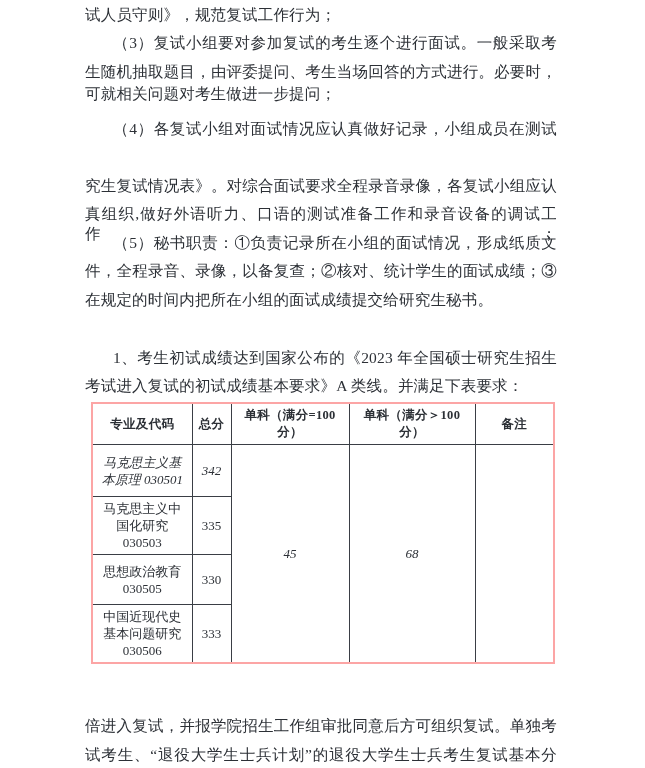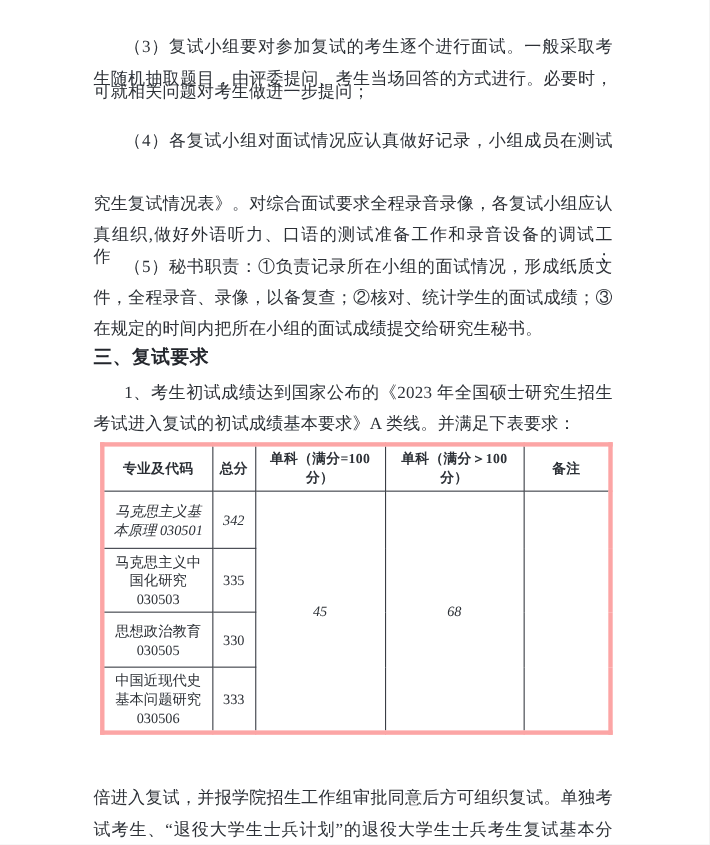--- a/index.html
+++ b/index.html
@@ -39,21 +39,21 @@
     left:91px; top:402px;
     width:462px;
     border-collapse:collapse;
     table-layout:fixed;
     font-size:13px;
     color:#2c3036;
   }
   table.req, table.req td, table.req th{
     border:1px solid #3a3e45;
   }
-  table.req{ border:4px solid #fca5a5; }
+  table.req{ border:2px solid #fca5a5; }
   table.req th{
     font-weight:bold;
     font-size:12.5px;
     text-align:center;
     vertical-align:middle;
     padding:2px 3px;
     height:36px;
     letter-spacing:0.3px;
   }
   table.req td{
@@ -70,31 +70,31 @@
   tr.r1{height:52px;font-style:italic;}
   tr.r2{height:53px;}
   tr.r3{height:50px;}
   tr.r4{height:56px;}
 </style>
 </head>
 <body>
 
 <div class="page">
 
+  <div class="tline" style="top:5px">试人员守则》，规范复试工作行为；</div>
   <div class="tline fill ind" style="top:33px">（3）复试小组要对参加复试的考生逐个进行面试。一般采取考</div>
   <div class="tline fill" style="top:62px">生随机抽取题目，由评委提问、考生当场回答的方式进行。必要时，</div>
-  <div class="tline" style="top:74px">可就相关问题对考生做进一步提问；</div>
+  <div class="tline" style="top:84px">可就相关问题对考生做进一步提问；</div>
   <div class="tline fill ind" style="top:119px">（4）各复试小组对面试情况应认真做好记录，小组成员在测试</div>
   <div class="tline fill" style="top:176px">究生复试情况表》。对综合面试要求全程录音录像，各复试小组应认</div>
   <div class="tline fill" style="top:204px">真组织,做好外语听力、口语的测试准备工作和录音设备的调试工作；</div>
   <div class="tline fill ind" style="top:233px">（5）秘书职责：①负责记录所在小组的面试情况，形成纸质文</div>
   <div class="tline fill" style="top:261px">件，全程录音、录像，以备复查；②核对、统计学生的面试成绩；③</div>
   <div class="tline" style="top:290px">在规定的时间内把所在小组的面试成绩提交给研究生秘书。</div>
 
-  <div class="heading" style="top:314px">三、复试要求</div>
 
   <div class="tline fill ind" style="top:348px">1、考生初试成绩达到国家公布的《2023 年全国硕士研究生招生</div>
   <div class="tline" style="top:376px">考试进入复试的初试成绩基本要求》A 类线。并满足下表要求：</div>
 
   <table class="req">
     <colgroup>
       <col class="col-major">
         <col class="col-score">
         <col class="col-s100">
         <col class="col-sg100">

